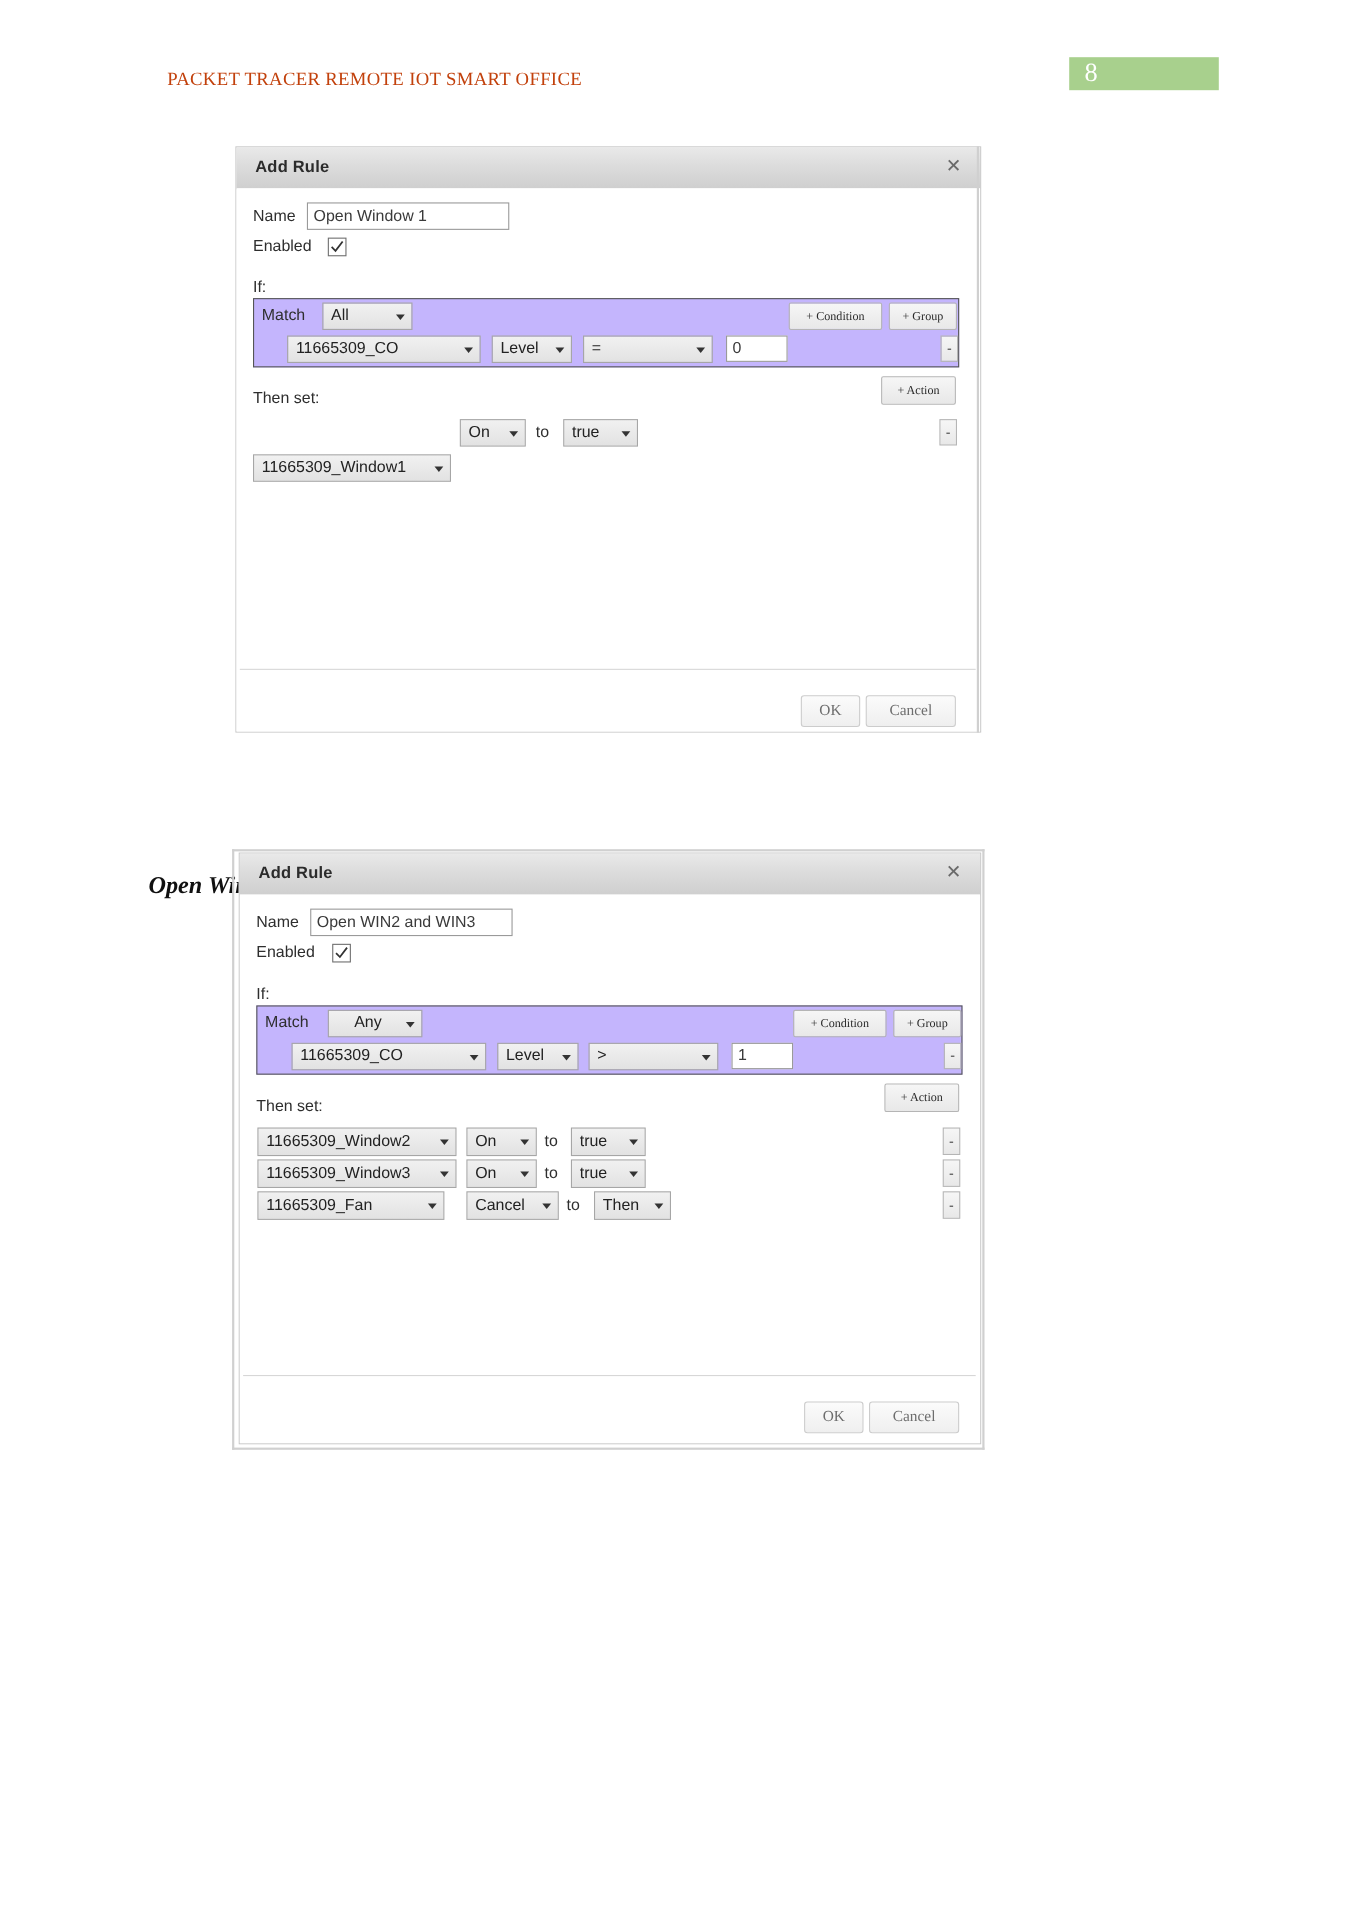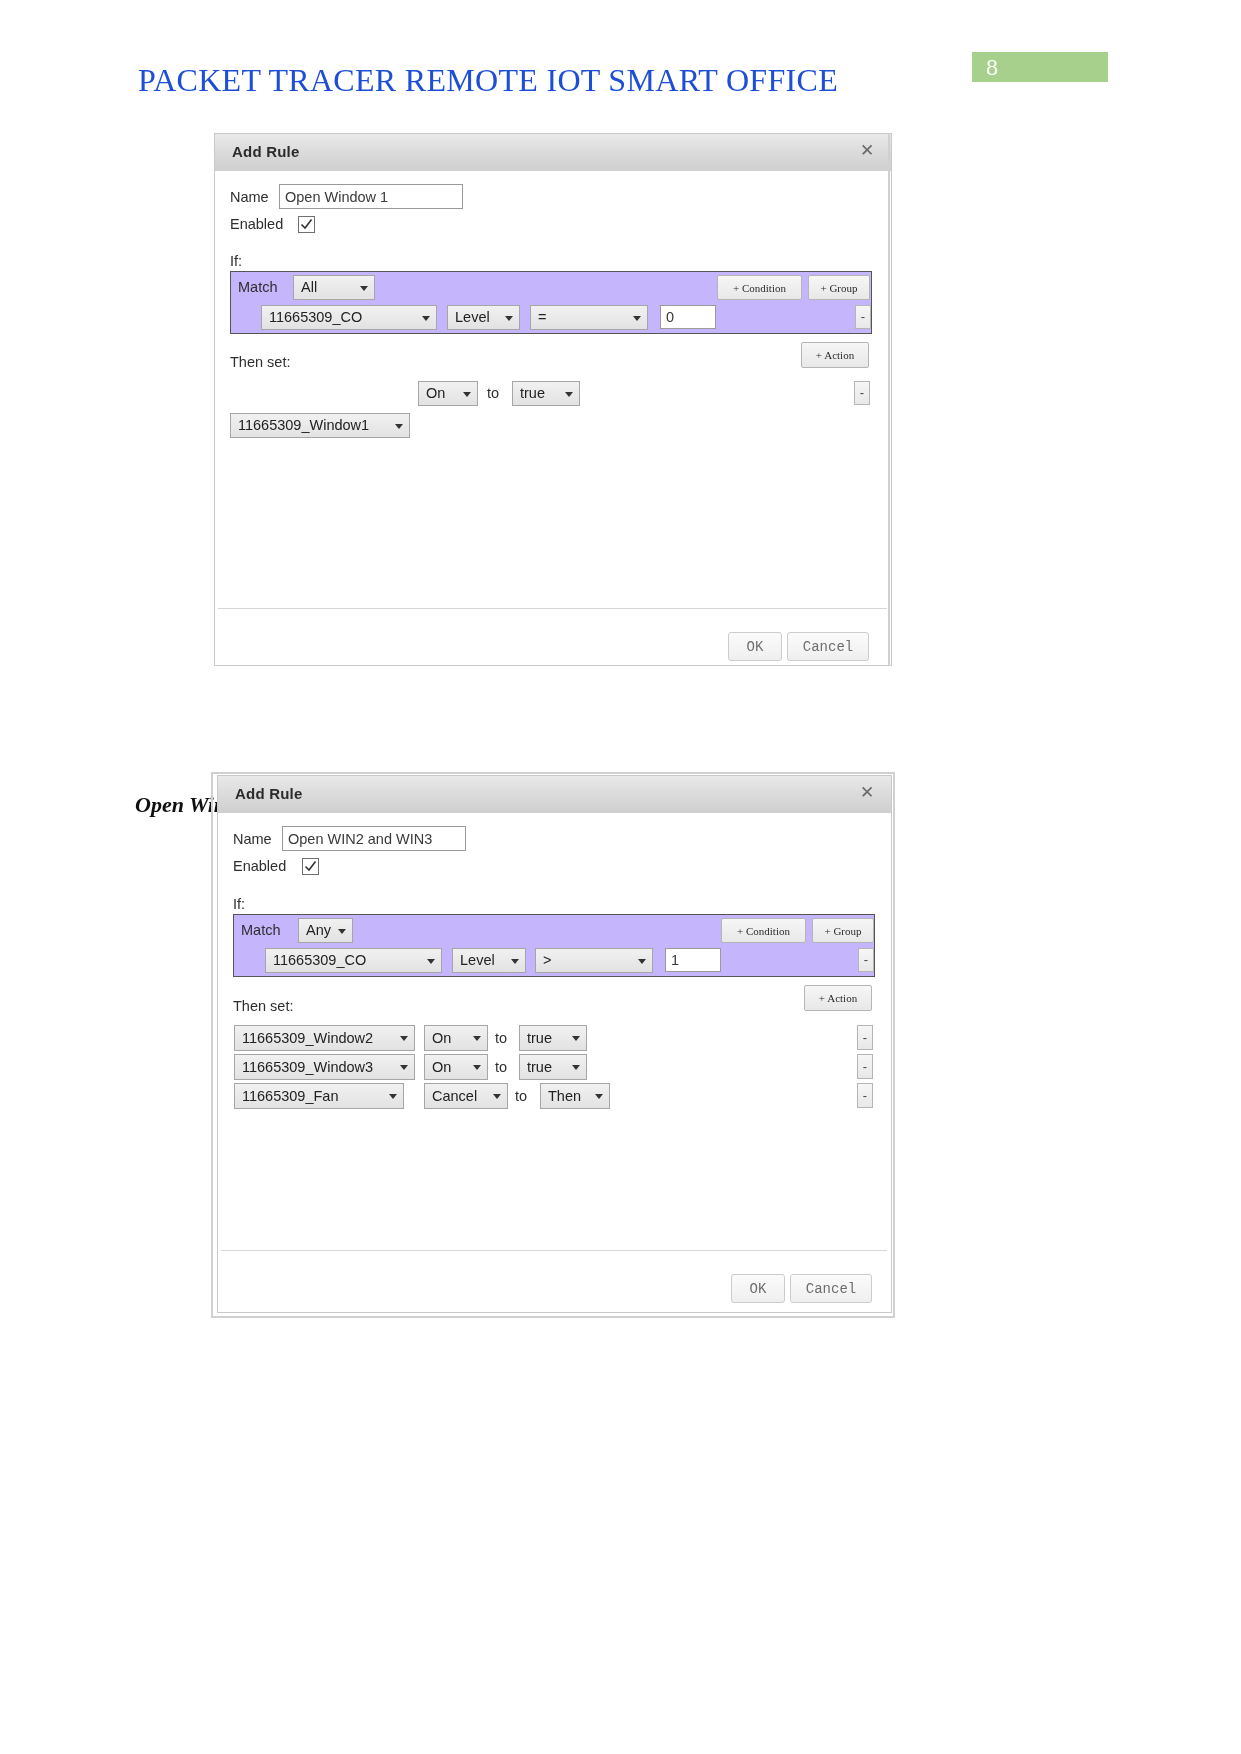--- a/index.html
+++ b/index.html
@@ -16,26 +16,26 @@
   }
 
   
   .doc-header {
     position: absolute;
     top: 0; left: 0; right: 0;
     height: 110px;
   }
   .doc-title {
     position: absolute;
-    left: 138px;
+    left: 152px;
     top: 62px;
     font-family: "Liberation Serif", serif;
-    font-size: 32px;
+    font-size: 17px;
     letter-spacing: 0.3px;
-    color: #1d4ed8;
+    color: #c2410c;
     white-space: nowrap;
   }
   .page-badge {
     position: absolute;
     left: 972px;
     top: 52px;
     width: 136px;
     height: 30px;
     background: #a8d08d;
   }
@@ -152,21 +152,21 @@
     border: 1px solid #b5b5b5;
     background: linear-gradient(to bottom, #f6f6f6 0%, #e8e8e8 100%);
     border-radius: 2px;
     font-family: "Liberation Serif", serif;
     font-size: 11px;
     color: #2b2b2b;
     text-align: center;
     white-space: nowrap;
   }
   .btn-foot {
-    font-family: Liberation Mono, monospace;
+    font-family: Liberation Serif, serif;
     font-size: 14px;
     color: #6d6d6d;
     background: linear-gradient(to bottom, #fbfbfb 0%, #efefef 100%);
     border: 1px solid #cccccc;
     border-radius: 3px;
   }
   .minus-btn {
     position: absolute;
     box-sizing: border-box;
     border: 1px solid #b5b5b5;
@@ -311,21 +311,21 @@
       <svg width="15" height="15" viewBox="0 0 15 15">
         <polyline points="2.5,7.5 6,11 12.5,2.5" fill="none" stroke="#333" stroke-width="1.6"></polyline>
       </svg>
     </div>
 
     <div class="lbl" style="left:15px; top:83px;">If:</div>
 
     <div class="cond-group" style="left:15px; top:101px; width:642px; height:63px;">
 
       <div class="lbl" style="left:7px; top:7px;">Match</div>
-      <div class="sel" style="left:64px; top:3px; width:55px; height:25px;">
+      <div class="sel" style="left:64px; top:3px; width:86px; height:25px;text-align:center;">
         <span class="sel-txt" style="line-height:23px;">Any</span>
         <span class="arrow"></span>
       </div>
 
       <div class="btn" style="left:487px; top:3px; width:85px; height:25px; line-height:24px;">+ Condition</div>
       <div class="btn" style="left:578px; top:3px; width:62px; height:25px; line-height:24px;">+ Group</div>
 
       <div class="sel" style="left:31px; top:33px; width:177px; height:25px;">
         <span class="sel-txt" style="line-height:23px;">11665309_CO</span>
         <span class="arrow"></span>

